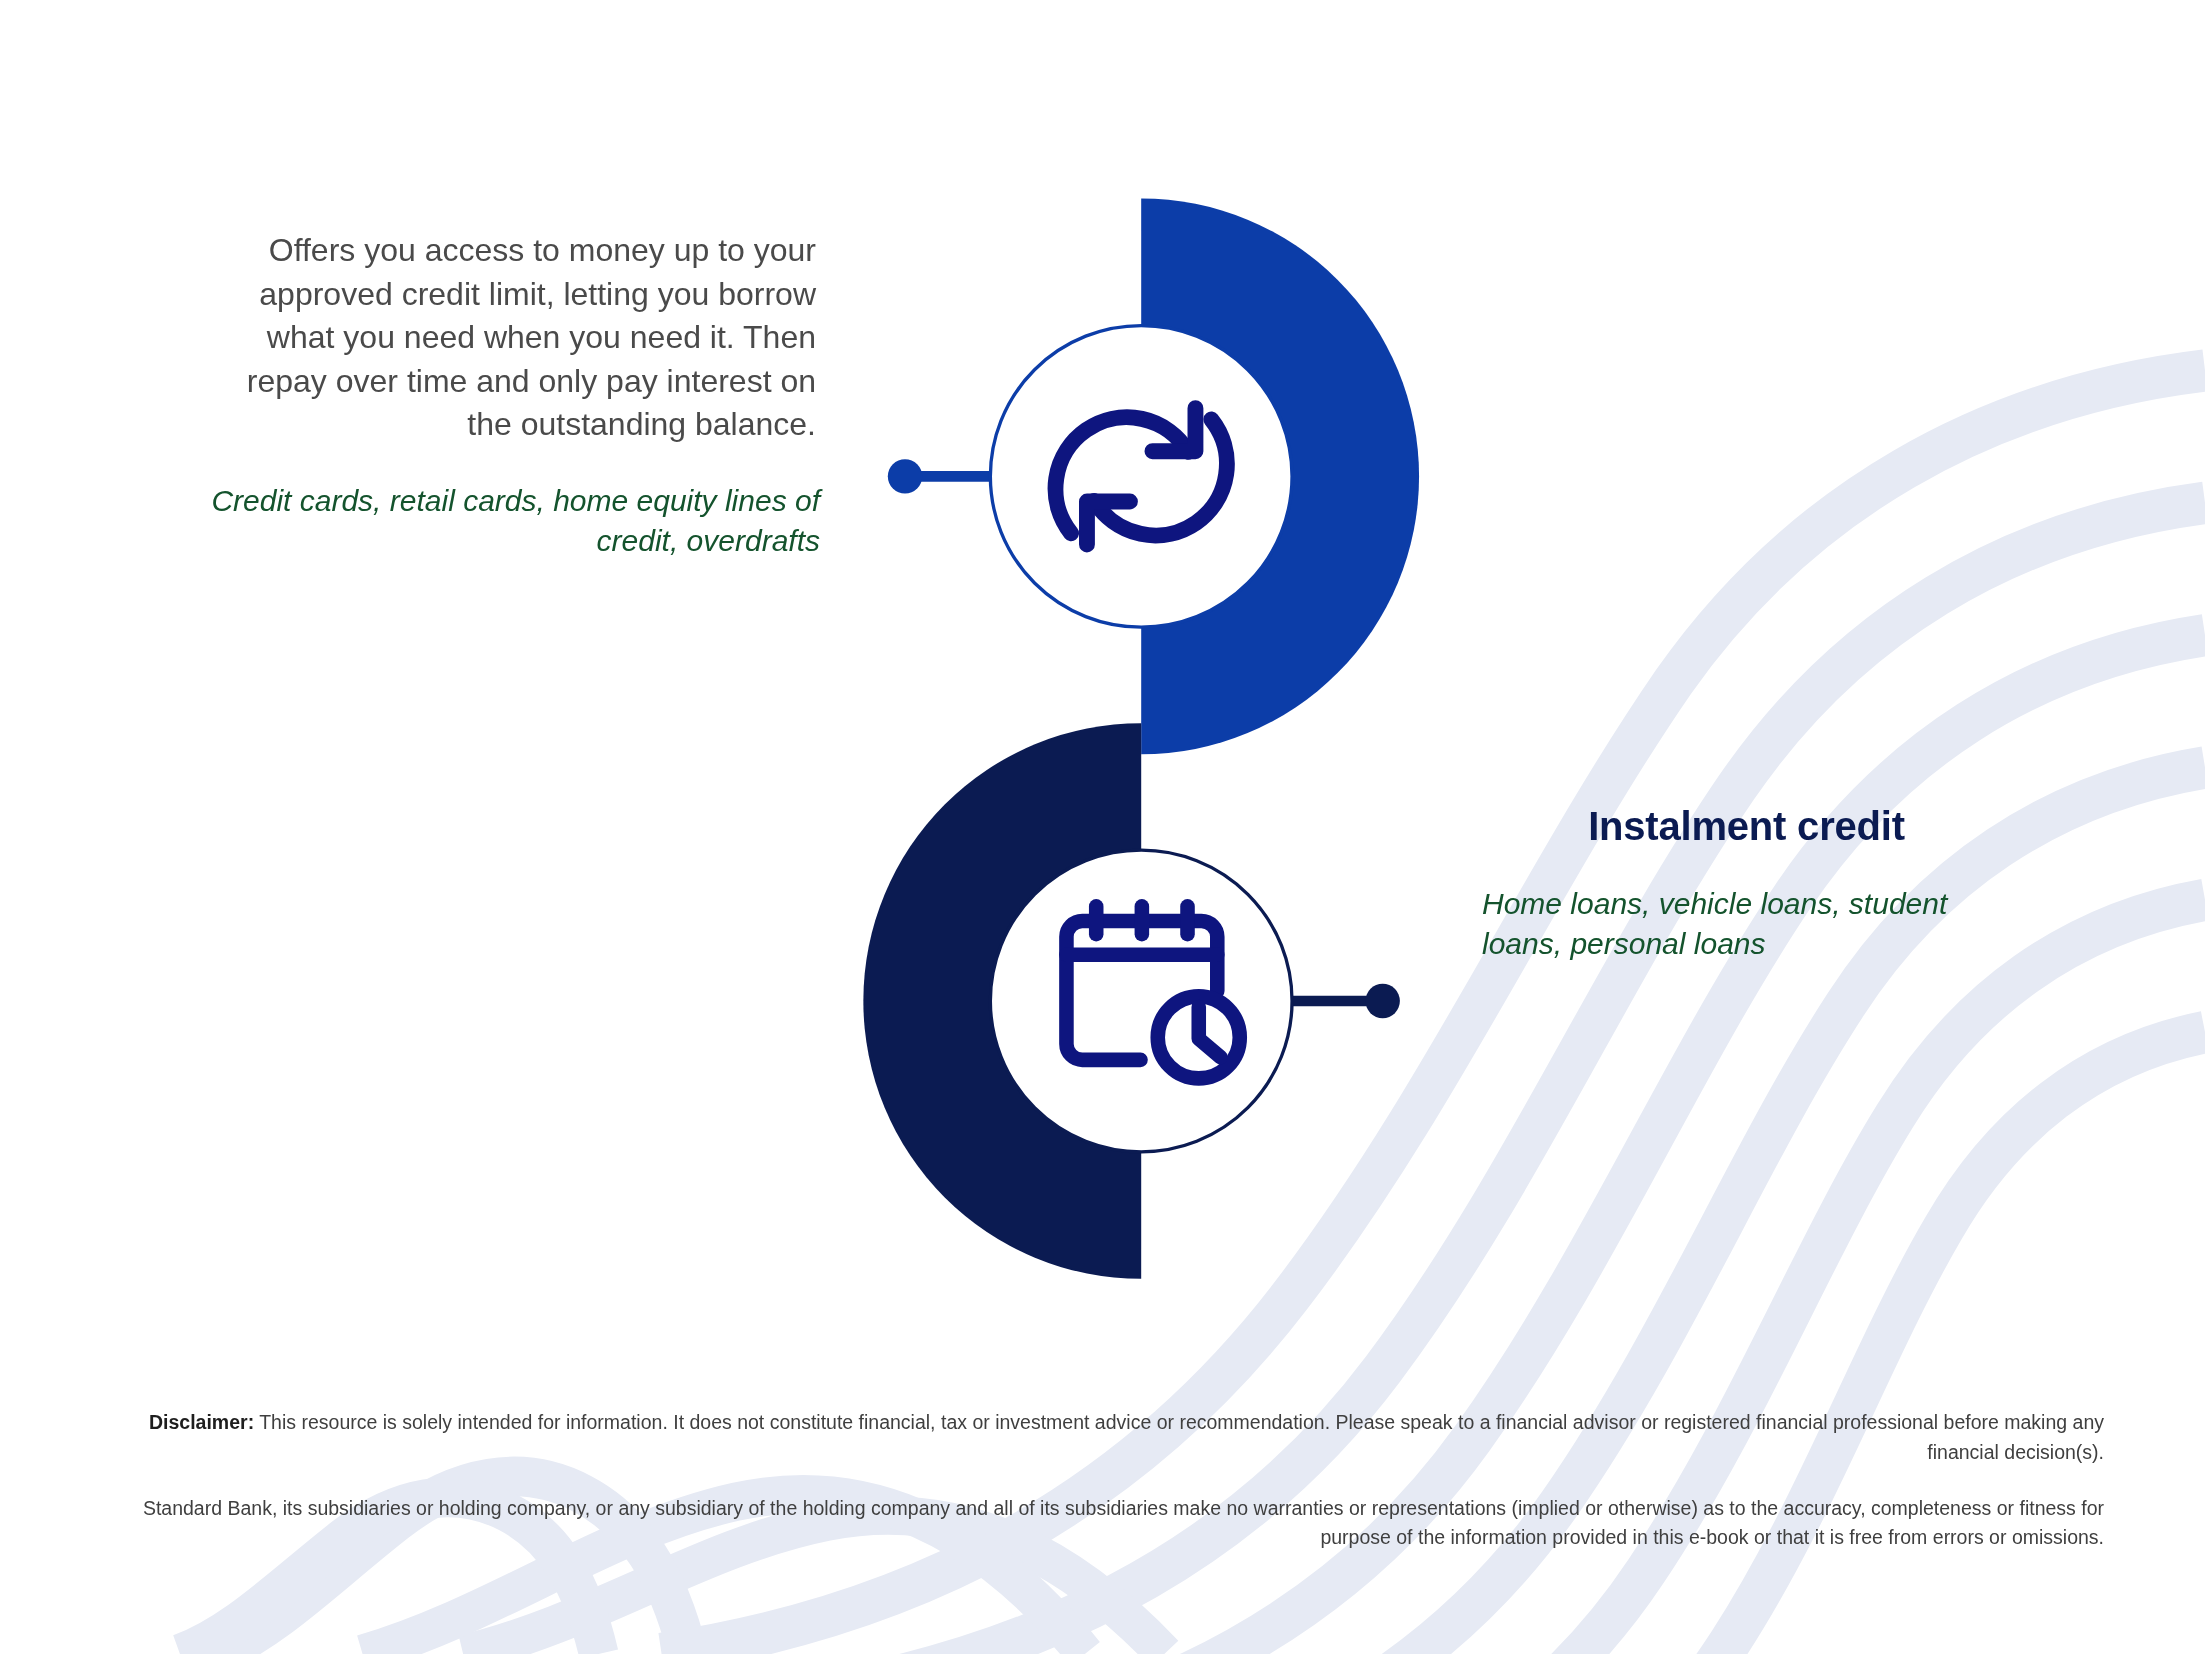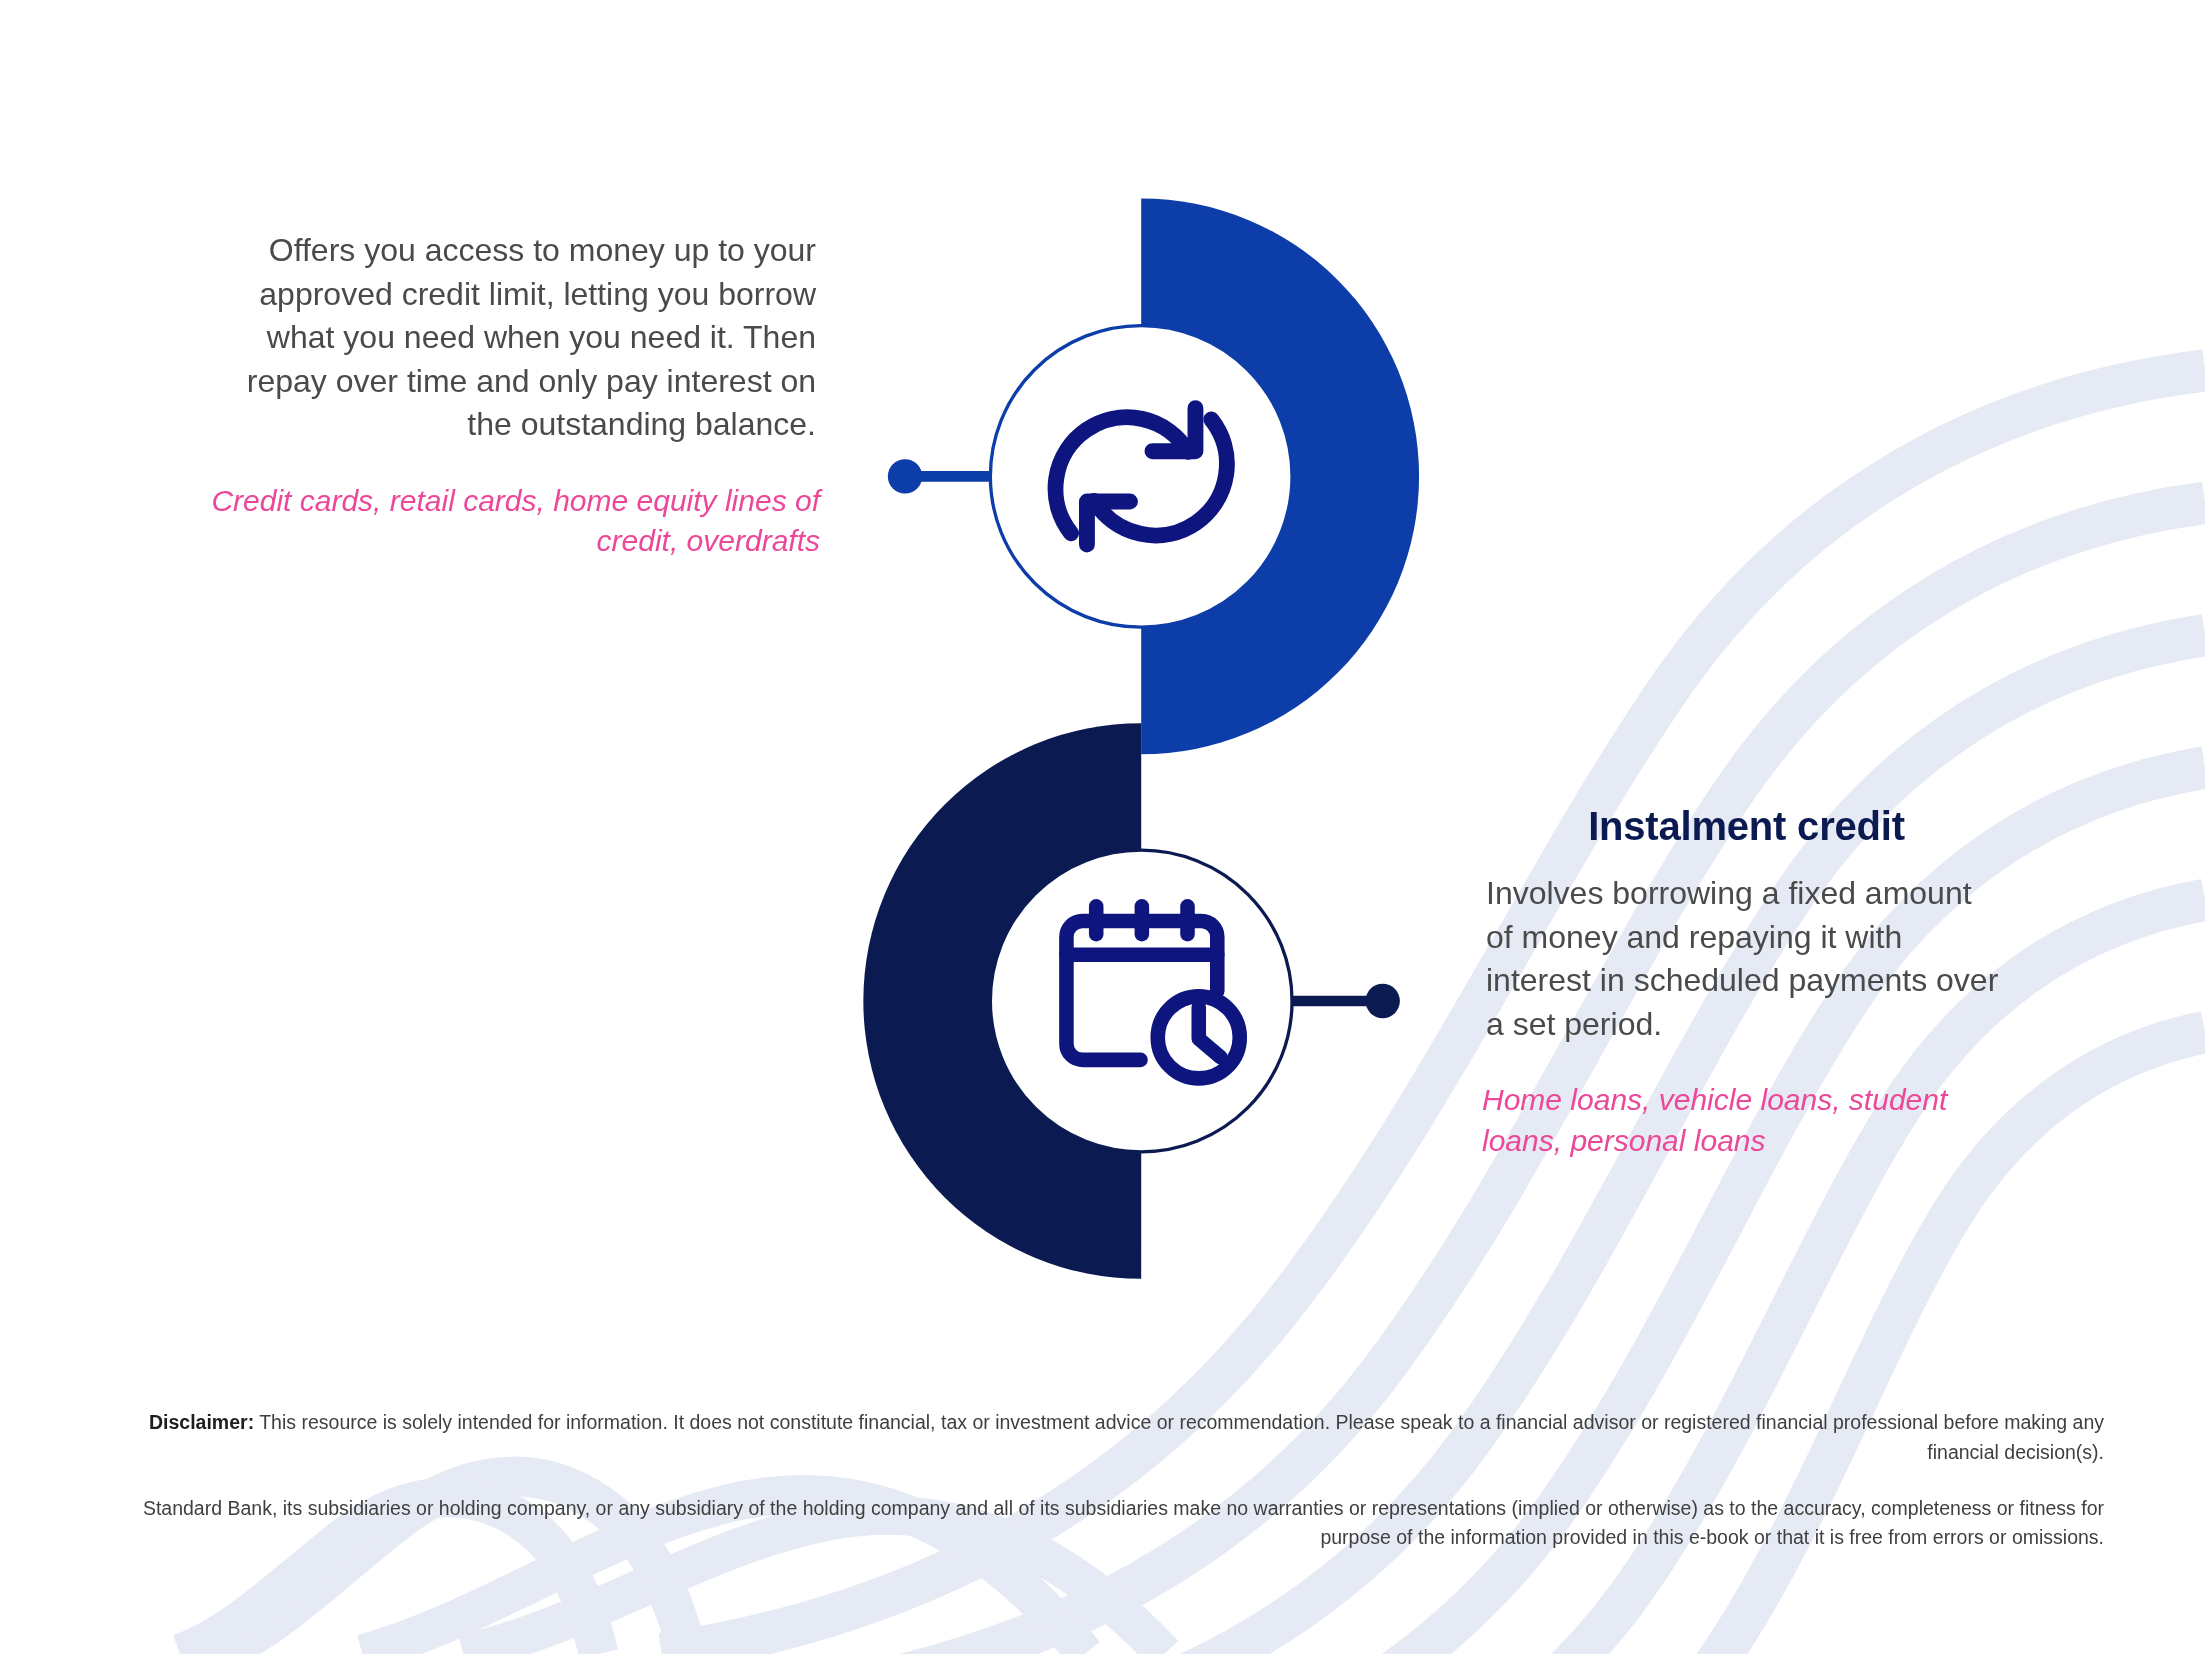--- a/index.html
+++ b/index.html
@@ -70,21 +70,21 @@
     font-size: 32px;
     line-height: 1.36;
     color: #4A4A4A;
     margin: 4px;
     font-weight: 400;
   }
 
   .card-examples {
     font-size: 30px;
     line-height: 1.36;
-    color: #ec4899;
+    color: #14532d;
     font-style: italic;
     margin: 34px 0 0 0;
     font-weight: 400;
   }
 
   
   #disclaimer {
     position: absolute;
     left: 99px;
     top: 1408px;
@@ -172,21 +172,20 @@
   </g>
 </svg>
 
 <div class="text-block" id="revolving-block">
   <p class="card-body">Offers you access to money up to your approved credit limit, letting you borrow what you need when you need it. Then repay over time and only pay interest on the outstanding balance.</p>
   <p class="card-examples">Credit cards, retail cards, home equity lines of credit, overdrafts</p>
 </div>
 
 <div class="text-block" id="instalment-block">
   <h2 class="card-heading" id="instalment-heading">Instalment credit</h2>
-  <p class="card-body">Involves borrowing a fixed amount of money and repaying it with interest in scheduled payments over a set period.</p>
   <p class="card-examples">Home loans, vehicle loans, student loans, personal loans</p>
 </div>
 
 <div id="disclaimer">
   <p class="disclaimer-para"><span class="disclaimer-label">Disclaimer:</span><span> This resource is solely intended for information. It does not constitute financial, tax or investment advice or recommendation. Please speak to a financial advisor or registered financial professional before making any financial decision(s).</span></p>
   <p class="disclaimer-para">Standard Bank, its subsidiaries or holding company, or any subsidiary of the holding company and all of its subsidiaries make no warranties or representations (implied or otherwise) as to the accuracy, completeness or fitness for purpose of the information provided in this e-book or that it is free from errors or omissions.</p>
 </div>
 
 
 </body></html>

